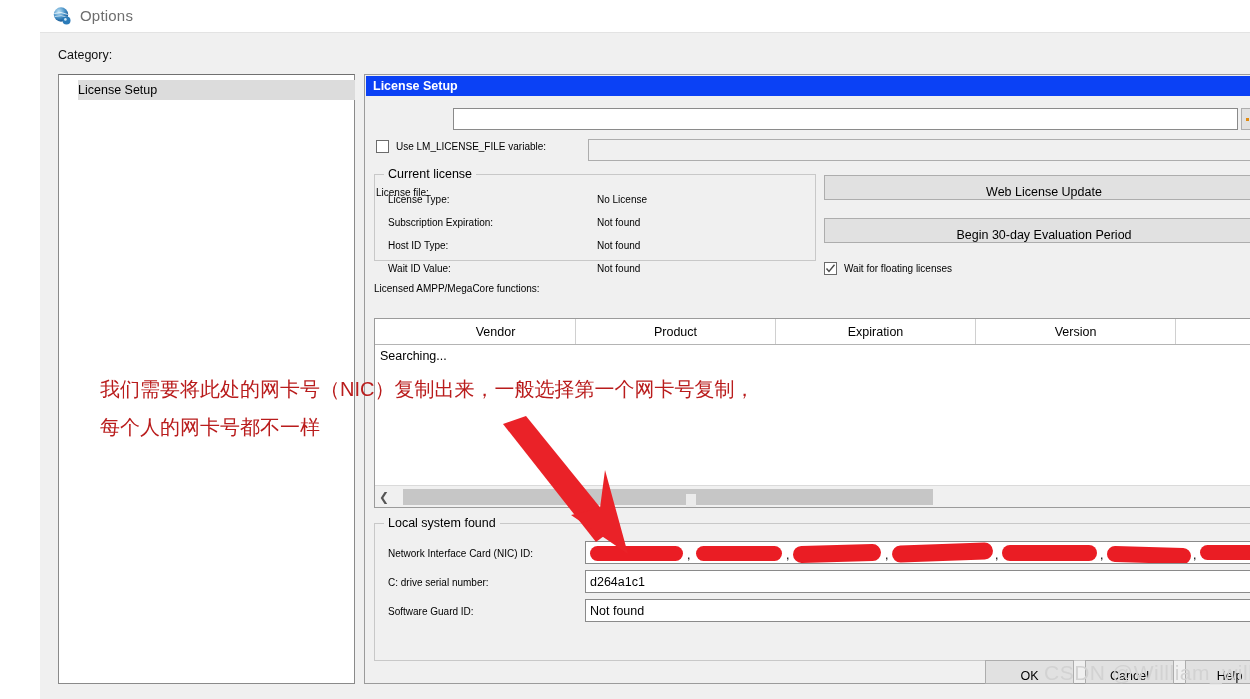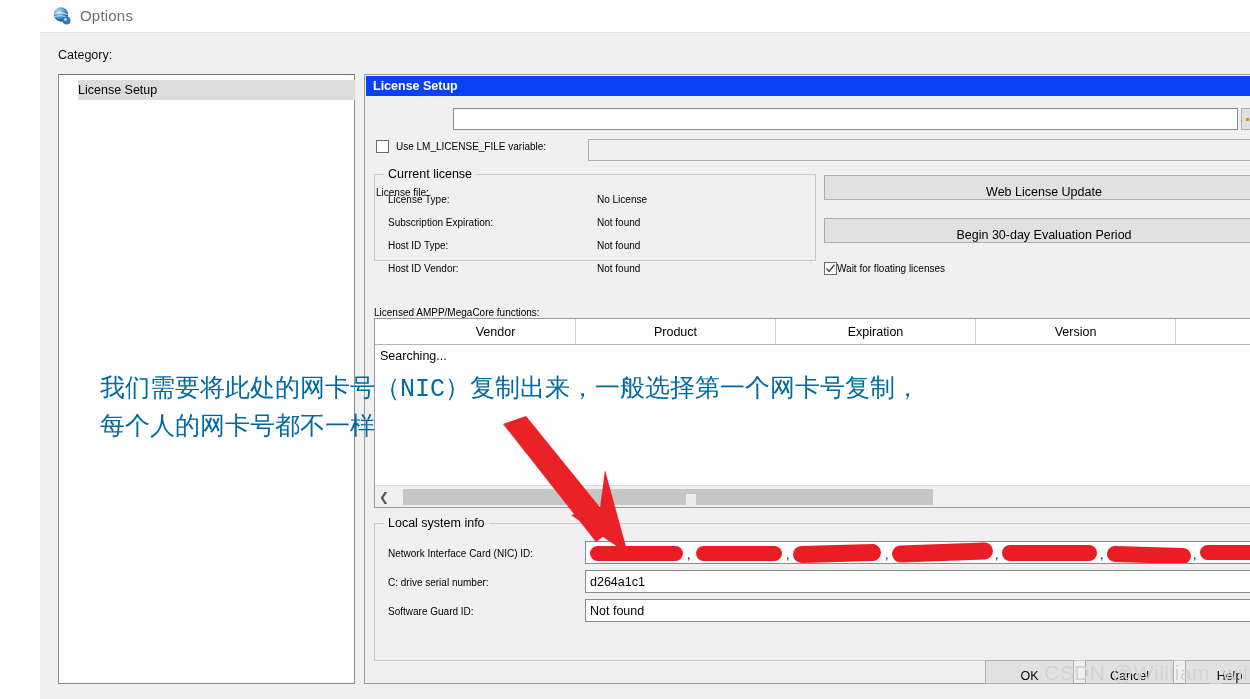--- a/index.html
+++ b/index.html
@@ -111,22 +111,22 @@
     position: absolute; left: 10px; top: 3px; width: 530px; height: 16px;
     background: #c6c6c6;
   }
   .sc-grip {
     position: absolute; left: 283px; top: 5px; width: 10px; height: 13px;
     background: #ebebeb;
   }
 
   
   .anno {
-    position: absolute; color: #0369a1; font-size: 25px; line-height: 33px;
-    font-family: Liberation Mono, monospace; white-space: pre;
+    position: absolute; color: #b91c1c; font-size: 20px; line-height: 33px;
+    font-family: Liberation Sans, sans-serif; white-space: pre;
   }
   .arrow-svg { position: absolute; left: 0; top: 0; pointer-events: none; }
 
   .redact-field {
     position: absolute; background: #ffffff; border: 1px solid #8a8a8a;
     overflow: hidden;
   }
   .blob { position: absolute; background: #ea1d24; border-radius: 9px; }
   .comma { position: absolute; font-size: 12.5px; color: #000; }
 
@@ -198,40 +198,40 @@
 
       <div class="lbl" style="position:absolute;left:13px;top:19px;">License Type:</div>
       <div class="lbl" style="position:absolute;left:222px;top:19px;">No License</div>
 
       <div class="lbl" style="position:absolute;left:13px;top:42px;">Subscription Expiration:</div>
       <div class="lbl" style="position:absolute;left:222px;top:42px;">Not found</div>
 
       <div class="lbl" style="position:absolute;left:13px;top:65px;">Host ID Type:</div>
       <div class="lbl" style="position:absolute;left:222px;top:65px;">Not found</div>
 
-      <div class="lbl" style="position:absolute;left:13px;top:88px;">Host ID Vendor:</div>
+      <div class="lbl" style="position:absolute;left:13px;top:88px;">Wait ID Value:</div>
       <div class="lbl" style="position:absolute;left:222px;top:88px;">Not found</div>
     </div>
 
     <div class="btn" style="left:459px;top:100px;width:440px;height:25px;">
       <span>Web License Update</span>
     </div>
     <div class="btn" style="left:459px;top:143px;width:440px;height:25px;">
       <span>Begin 30-day Evaluation Period</span>
     </div>
-    <div style="position:absolute;left:459px;top:187px;display:flex;align-items:center;">
+    <div style="position:absolute;left:459px;top:187px;display:flex;align-items:center;gap:7px;">
       <span class="cb">
         <svg width="11" height="11" viewBox="0 0 11 11">
             <polyline points="1.5,5.5 4,8.5 9.5,1.8" fill="none" stroke="#4a4a4a" stroke-width="1.4"></polyline>
           </svg>
       </span>
       <span class="lbl">Wait for floating licenses</span>
     </div>
 
-    <div class="lbl" style="position:absolute;left:9px;top:232px;">Licensed AMPP/MegaCore functions:</div>
+    <div class="lbl" style="position:absolute;left:9px;top:208px;">Licensed AMPP/MegaCore functions:</div>
 
     <div class="tbl" style="left:9px;top:243px;width:890px;height:190px;">
       <div class="tbl-head">
         <div class="th" style="width:201px;padding-left:41px;">Vendor</div>
         <div class="th" style="width:200px;">Product</div>
         <div class="th" style="width:200px;">Expiration</div>
         <div class="th" style="width:200px;">Version</div>
         <div class="th" style="width:87px;border-right:none;justify-content:flex-end;padding-right:2px;color:#3b6fb5;">(</div>
       </div>
       <div class="tbl-body-text">Searching...</div>
@@ -241,21 +241,21 @@
         <div class="sc-track">
           <div class="sc-thumb">
             <div class="sc-grip"></div>
           </div>
         </div>
         <div class="sc-arrow">❯</div>
       </div>
     </div>
 
     <div class="group" style="left:9px;top:448px;width:890px;height:138px;">
-      <div class="group-title">Local system info</div>
+      <div class="group-title">Local system found</div>
 
       <div class="lbl" style="position:absolute;left:13px;top:24px;">Network Interface Card (NIC) ID:</div>
       <div class="redact-field" style="left:210px;top:17px;width:671px;height:23px;">
         <span class="blob" style="left:4px;  top:4px; width:93px; height:15px;"></span>
         <span class="comma" style="left:101px;top:6px;">,</span>
         <span class="blob" style="left:110px;top:4px; width:86px; height:15px;"></span>
         <span class="comma" style="left:200px;top:6px;">,</span>
         <span class="blob" style="left:207px;top:3px; width:88px; height:17px;border-radius:10px;transform:rotate(-1.5deg);"></span>
         <span class="comma" style="left:299px;top:6px;">,</span>
         <span class="blob" style="left:306px;top:2px; width:101px; height:17px;border-radius:10px;transform:rotate(-2deg);"></span>

